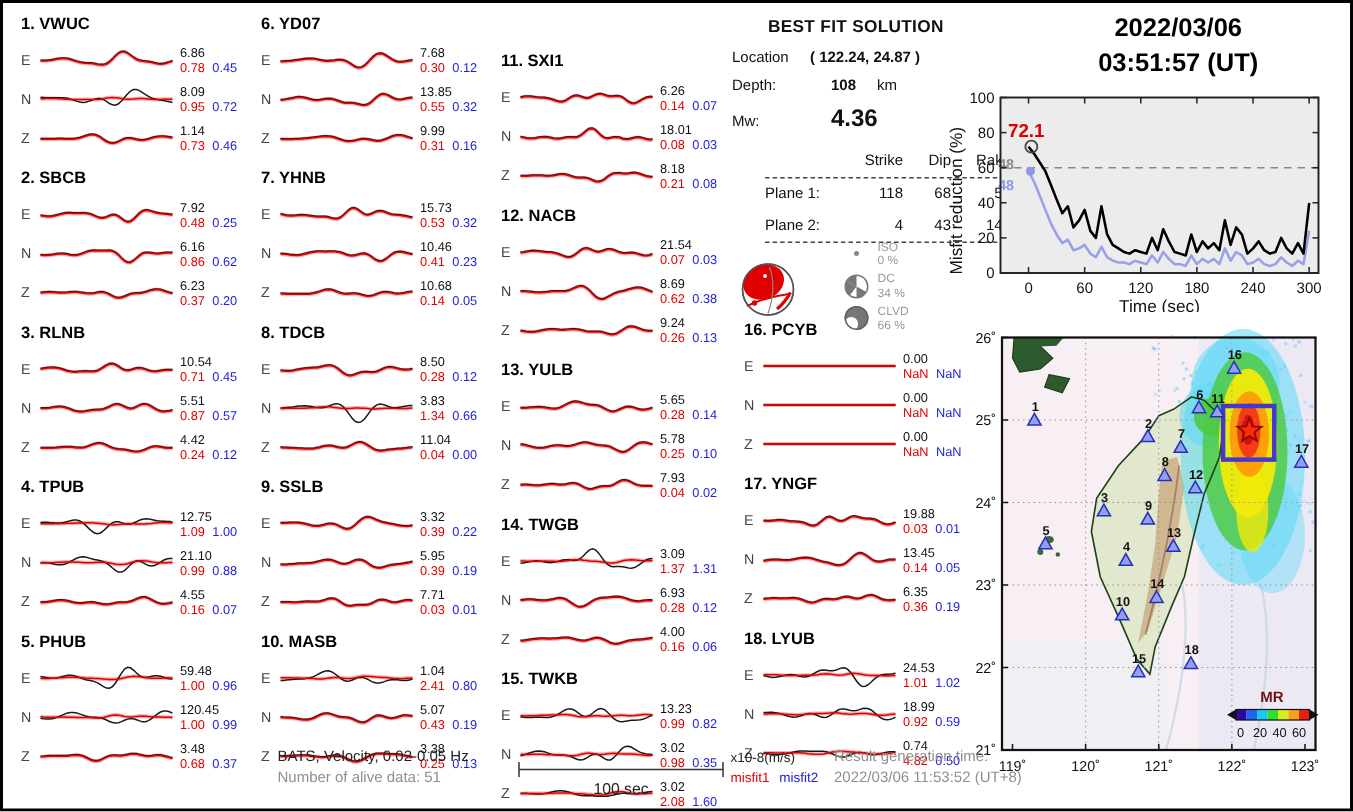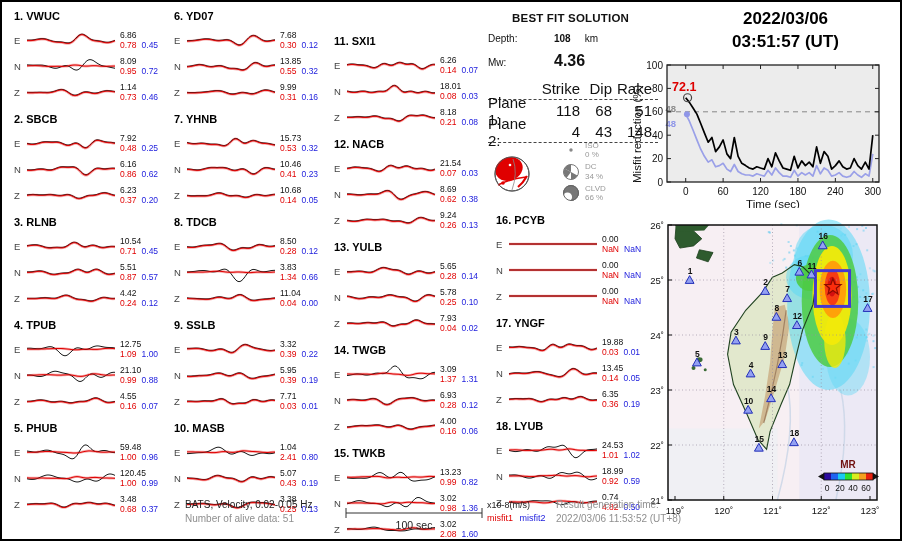--- a/index.html
+++ b/index.html
@@ -18,21 +18,21 @@
   .m1{color:#e00000;}
   .m2{color:#2222dd;margin-left:5px;}
   
   .solution{position:absolute;left:488px;top:12px;width:178px;font-size:10px;color:#111;}
   .sol-title{font-size:11.5px;font-weight:bold;margin-bottom:9px;letter-spacing:.2px;padding-left:24px;}
   .sol-row{margin-bottom:8px;display:flex;align-items:baseline;}
   .sol-lab{width:52px;flex:none;}
   .bold{font-weight:bold;}
   .mw-val{font-size:16px;font-weight:bold;margin-left:14px;}
   .depth-val{font-weight:bold;margin-left:14px;}
-  .sol-table{margin-top:4px;width:170px;font-size:15px;}
+  .sol-table{margin-top:4px;width:170px;font-size:10px;margin-left:22px;}
   .trow{display:flex;height:21px;align-items:center;}
   .trow .c0{width:48px;}
   .trow .c1{width:44px;text-align:right;}
   .trow .c2{width:32px;text-align:right;}
   .trow .c3{width:40px;text-align:right;}
   .dashed-b{border-bottom:1px dashed #444;}
   .mech-row{display:flex;margin-top:4px;align-items:flex-start;}
   .decomp{margin-left:26px;margin-top:-6px;}
   .ditem{display:flex;align-items:center;margin-bottom:3px;}
   .dtxt{font-size:8px;color:#999;line-height:1.15;margin-left:5px;}
@@ -487,21 +487,21 @@
         </svg>
         <span class="nums"><span class="amp">13.23</span><br><span class="m1">0.99</span><span class="m2">0.82</span></span>
       </div>
       <div class="wrow">
         <span class="comp">N</span>
         <svg class="wf" viewBox="0 0 92 24">
           <path d="M2.0 12.0L4.0 12.0L6.0 12.0L8.0 12.0L10.0 11.9L12.0 11.9L14.0 11.9L16.0 11.9L18.0 12.0L20.0 12.1L22.0 12.1L24.0 12.1L26.0 12.2L28.0 12.2L30.0 12.4L32.0 12.6L34.0 12.8L36.0 12.9L38.0 12.8L40.0 12.5L42.0 12.0L44.0 11.5L46.0 11.2L48.0 11.2L50.0 11.4L52.0 11.7L54.0 11.9L56.0 12.0L58.0 11.8L60.0 11.5L62.0 11.3L64.0 11.2L66.0 11.3L68.0 11.5L70.0 11.6L72.0 11.7L74.0 11.7L76.0 11.7L78.0 11.8L80.0 12.0L82.0 12.2L84.0 12.4L86.0 12.6L88.0 12.6L90.0 12.5" stroke="#f6b0b0" stroke-width="2.6" fill="none"></path>
           <path d="M2.0 12.8L4.0 12.4L6.0 11.7L8.0 11.0L10.0 10.3L12.0 9.8L14.0 9.6L16.0 9.8L18.0 10.2L20.0 10.9L22.0 11.6L24.0 12.1L26.0 12.4L28.0 12.4L30.0 12.4L32.0 12.5L34.0 12.8L36.0 13.5L38.0 14.5L40.0 15.3L42.0 15.7L44.0 15.3L46.0 14.4L48.0 13.1L50.0 12.0L52.0 11.6L54.0 12.1L56.0 13.4L58.0 14.8L60.0 15.7L62.0 15.6L64.0 14.3L66.0 12.2L68.0 9.8L70.0 7.8L72.0 6.6L74.0 6.5L76.0 7.2L78.0 8.4L80.0 9.6L82.0 10.6L84.0 11.2L86.0 11.6L88.0 11.9L90.0 12.2" stroke="#1a1a1a" stroke-width="1" fill="none"></path>
           <path d="M2.0 12.0L4.0 12.0L6.0 12.0L8.0 12.0L10.0 11.9L12.0 11.9L14.0 11.9L16.0 11.9L18.0 12.0L20.0 12.1L22.0 12.1L24.0 12.1L26.0 12.2L28.0 12.2L30.0 12.4L32.0 12.6L34.0 12.8L36.0 12.9L38.0 12.8L40.0 12.5L42.0 12.0L44.0 11.5L46.0 11.2L48.0 11.2L50.0 11.4L52.0 11.7L54.0 11.9L56.0 12.0L58.0 11.8L60.0 11.5L62.0 11.3L64.0 11.2L66.0 11.3L68.0 11.5L70.0 11.6L72.0 11.7L74.0 11.7L76.0 11.7L78.0 11.8L80.0 12.0L82.0 12.2L84.0 12.4L86.0 12.6L88.0 12.6L90.0 12.5" stroke="#e00000" stroke-width="1" fill="none"></path>
         </svg>
-        <span class="nums"><span class="amp">3.02</span><br><span class="m1">0.98</span><span class="m2">1.36</span></span>
+        <span class="nums"><span class="amp">3.02</span><br><span class="m1">0.98</span><span class="m2">0.35</span></span>
       </div>
       <div class="wrow">
         <span class="comp">Z</span>
         <svg class="wf" viewBox="0 0 92 24">
           <path d="M2.0 12.2L4.0 12.1L6.0 12.0L8.0 12.0L10.0 11.9L12.0 12.0L14.0 12.0L16.0 12.0L18.0 12.0L20.0 12.0L22.0 11.9L24.0 11.8L26.0 11.7L28.0 11.6L30.0 11.6L32.0 11.6L34.0 11.7L36.0 11.8L38.0 12.0L40.0 12.1L42.0 12.2L44.0 12.3L46.0 12.5L48.0 12.6L50.0 12.8L52.0 13.0L54.0 13.1L56.0 13.0L58.0 12.7L60.0 12.3L62.0 11.7L64.0 11.2L66.0 10.9L68.0 10.8L70.0 10.9L72.0 11.2L74.0 11.6L76.0 11.9L78.0 12.2L80.0 12.3L82.0 12.2L84.0 12.1L86.0 12.0L88.0 11.9L90.0 11.9" stroke="#f6b0b0" stroke-width="2.6" fill="none"></path>
           <path d="M2.0 11.8L4.0 11.8L6.0 11.9L8.0 12.1L10.0 12.2L12.0 12.4L14.0 12.4L16.0 12.3L18.0 12.0L20.0 11.6L22.0 11.1L24.0 10.7L26.0 10.3L28.0 10.1L30.0 10.1L32.0 10.5L34.0 11.0L36.0 11.7L38.0 12.4L40.0 12.9L42.0 13.3L44.0 13.5L46.0 13.5L48.0 13.5L50.0 13.5L52.0 13.6L54.0 13.8L56.0 13.9L58.0 13.9L60.0 13.8L62.0 13.4L64.0 13.0L66.0 12.5L68.0 12.1L70.0 11.9L72.0 11.9L74.0 12.0L76.0 12.1L78.0 12.2L80.0 12.1L82.0 11.8L84.0 11.5L86.0 11.1L88.0 10.8L90.0 10.6" stroke="#1a1a1a" stroke-width="1" fill="none"></path>
           <path d="M2.0 12.2L4.0 12.1L6.0 12.0L8.0 12.0L10.0 11.9L12.0 12.0L14.0 12.0L16.0 12.0L18.0 12.0L20.0 12.0L22.0 11.9L24.0 11.8L26.0 11.7L28.0 11.6L30.0 11.6L32.0 11.6L34.0 11.7L36.0 11.8L38.0 12.0L40.0 12.1L42.0 12.2L44.0 12.3L46.0 12.5L48.0 12.6L50.0 12.8L52.0 13.0L54.0 13.1L56.0 13.0L58.0 12.7L60.0 12.3L62.0 11.7L64.0 11.2L66.0 10.9L68.0 10.8L70.0 10.9L72.0 11.2L74.0 11.6L76.0 11.9L78.0 12.2L80.0 12.3L82.0 12.2L84.0 12.1L86.0 12.0L88.0 11.9L90.0 11.9" stroke="#e00000" stroke-width="1" fill="none"></path>
         </svg>
         <span class="nums"><span class="amp">3.02</span><br><span class="m1">2.08</span><span class="m2">1.60</span></span>
       </div>
@@ -595,20 +595,24 @@
           <path d="M2.0 12.2L4.0 12.4L6.0 12.7L8.0 12.9L10.0 13.0L12.0 13.1L14.0 12.9L16.0 12.6L18.0 12.2L20.0 11.8L22.0 11.3L24.0 11.0L26.0 10.7L28.0 10.7L30.0 10.7L32.0 10.8L34.0 10.9L36.0 10.9L38.0 10.8L40.0 10.8L42.0 10.9L44.0 11.2L46.0 11.8L48.0 12.7L50.0 13.6L52.0 14.3L54.0 14.7L56.0 14.6L58.0 14.0L60.0 13.2L62.0 12.4L64.0 11.8L66.0 11.6L68.0 11.8L70.0 12.2L72.0 12.7L74.0 13.1L76.0 13.2L78.0 12.9L80.0 12.5L82.0 12.0L84.0 11.5L86.0 11.2L88.0 11.1L90.0 11.1" stroke="#1a1a1a" stroke-width="1" fill="none"></path>
           <path d="M2.0 11.8L4.0 11.9L6.0 11.9L8.0 11.9L10.0 12.0L12.0 12.0L14.0 12.0L16.0 12.0L18.0 12.0L20.0 11.9L22.0 11.9L24.0 11.8L26.0 11.9L28.0 12.0L30.0 12.2L32.0 12.5L34.0 12.7L36.0 12.9L38.0 12.9L40.0 12.8L42.0 12.6L44.0 12.2L46.0 11.8L48.0 11.4L50.0 11.1L52.0 10.9L54.0 10.9L56.0 11.0L58.0 11.1L60.0 11.3L62.0 11.4L64.0 11.6L66.0 11.7L68.0 11.9L70.0 12.1L72.0 12.3L74.0 12.5L76.0 12.6L78.0 12.7L80.0 12.7L82.0 12.6L84.0 12.4L86.0 12.2L88.0 12.0L90.0 11.9" stroke="#e00000" stroke-width="1" fill="none"></path>
         </svg>
         <span class="nums"><span class="amp">0.74</span><br><span class="m1">4.82</span><span class="m2">0.50</span></span>
       </div>
     </div>
   </div>
 
 <div class="solution">
   <div class="sol-title">BEST FIT SOLUTION</div>
+  <div class="sol-row">
+    <span class="sol-lab">Location</span>
+    <span class="bold">( 122.24,  24.87 )</span>
+  </div>
   <div class="sol-row">
     <span class="sol-lab">Depth:</span>
     <span class="depth-val">108</span>
     <span style="margin-left:4px;padding-left:10px;">km</span>
   </div>
   <div class="sol-row">
     <span class="sol-lab">Mw:</span>
     <span class="mw-val">4.36</span>
   </div>
   <div class="sol-table">

